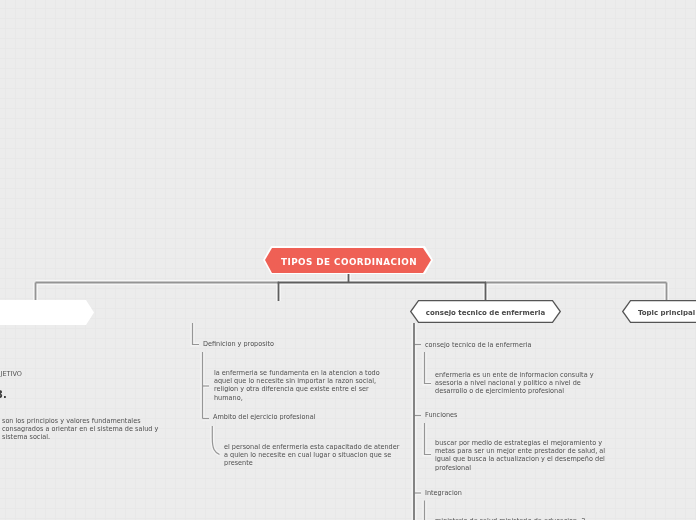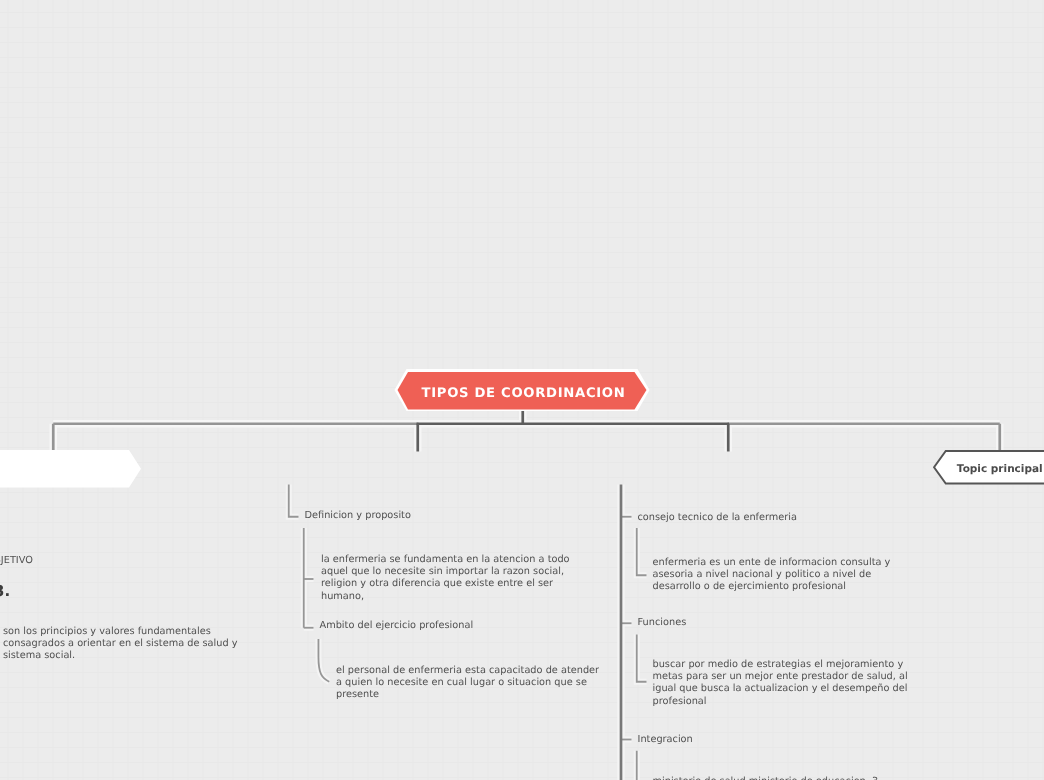--- a/index.html
+++ b/index.html
@@ -101,20 +101,26 @@
   </div>
 
   <div class="hexnode" style="left:-23px; top:300px; width:117px; height:25px;">
     <svg width="117" height="25" viewBox="0 0 117 25">
       <polygon points="8,0 109,0 117,12.5 109,25 8,25 0,12.5" fill="#ffffff"></polygon>
     </svg>
     <div class="hexlabel"></div>
   </div>
 
 
+  <div class="hexnode" style="left:410px; top:300px; width:151px; height:23px;">
+    <svg width="151" height="23" viewBox="0 0 151 23">
+      <polygon points="8.5,0.7 142.5,0.7 150.3,11.5 142.5,22.3 8.5,22.3 0.7,11.5" stroke="#555555" stroke-width="1.3" fill="#ffffff"></polygon>
+    </svg>
+    <div class="hexlabel">consejo tecnico de enfermeria</div>
+  </div>
 
   <div class="hexnode" style="left:622px; top:300px; width:89px; height:23px;">
     <svg width="89" height="23" viewBox="0 0 89 23">
       <polygon points="8.5,0.7 80.5,0.7 88.3,11.5 80.5,22.3 8.5,22.3 0.7,11.5" stroke="#555555" stroke-width="1.3" fill="#ffffff"></polygon>
     </svg>
     <div class="hexlabel">Topic principal</div>
   </div>
 
   <div class="topic" style="left:-9px; top:370px;">OBJETIVO</div>
   <div class="topic" style="left:-4px; top:389px; font-weight:bold; font-size:20px; color:#3c3c3c; line-height:20px;">3.</div>

